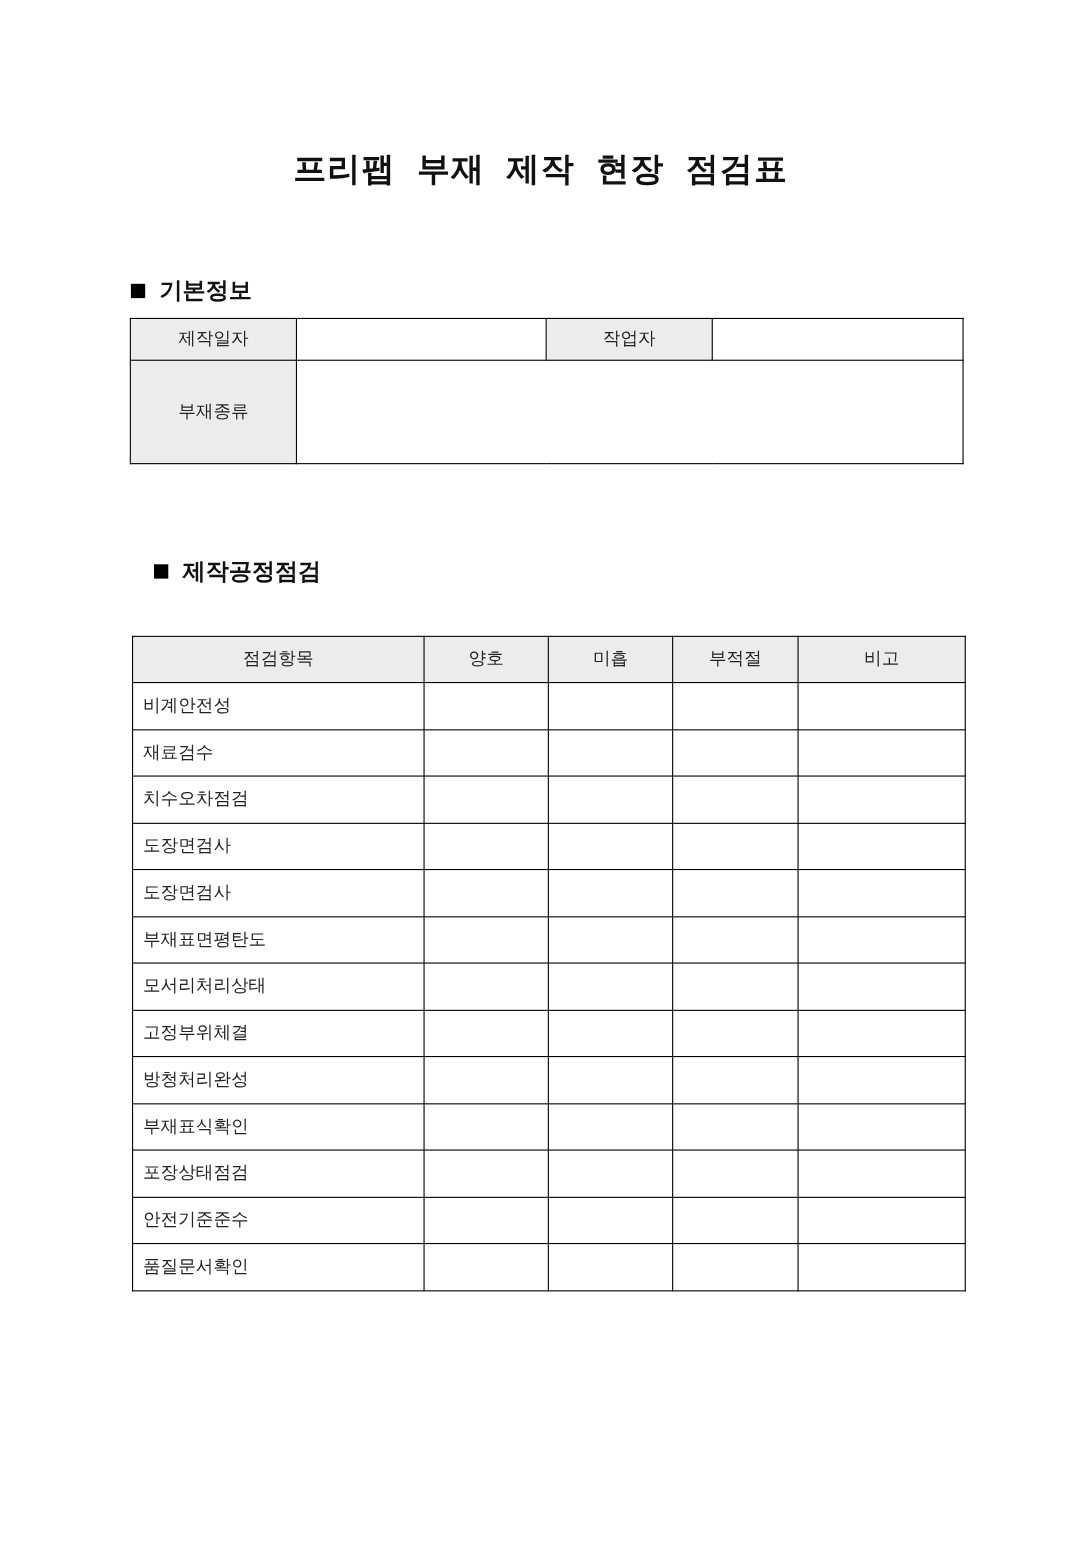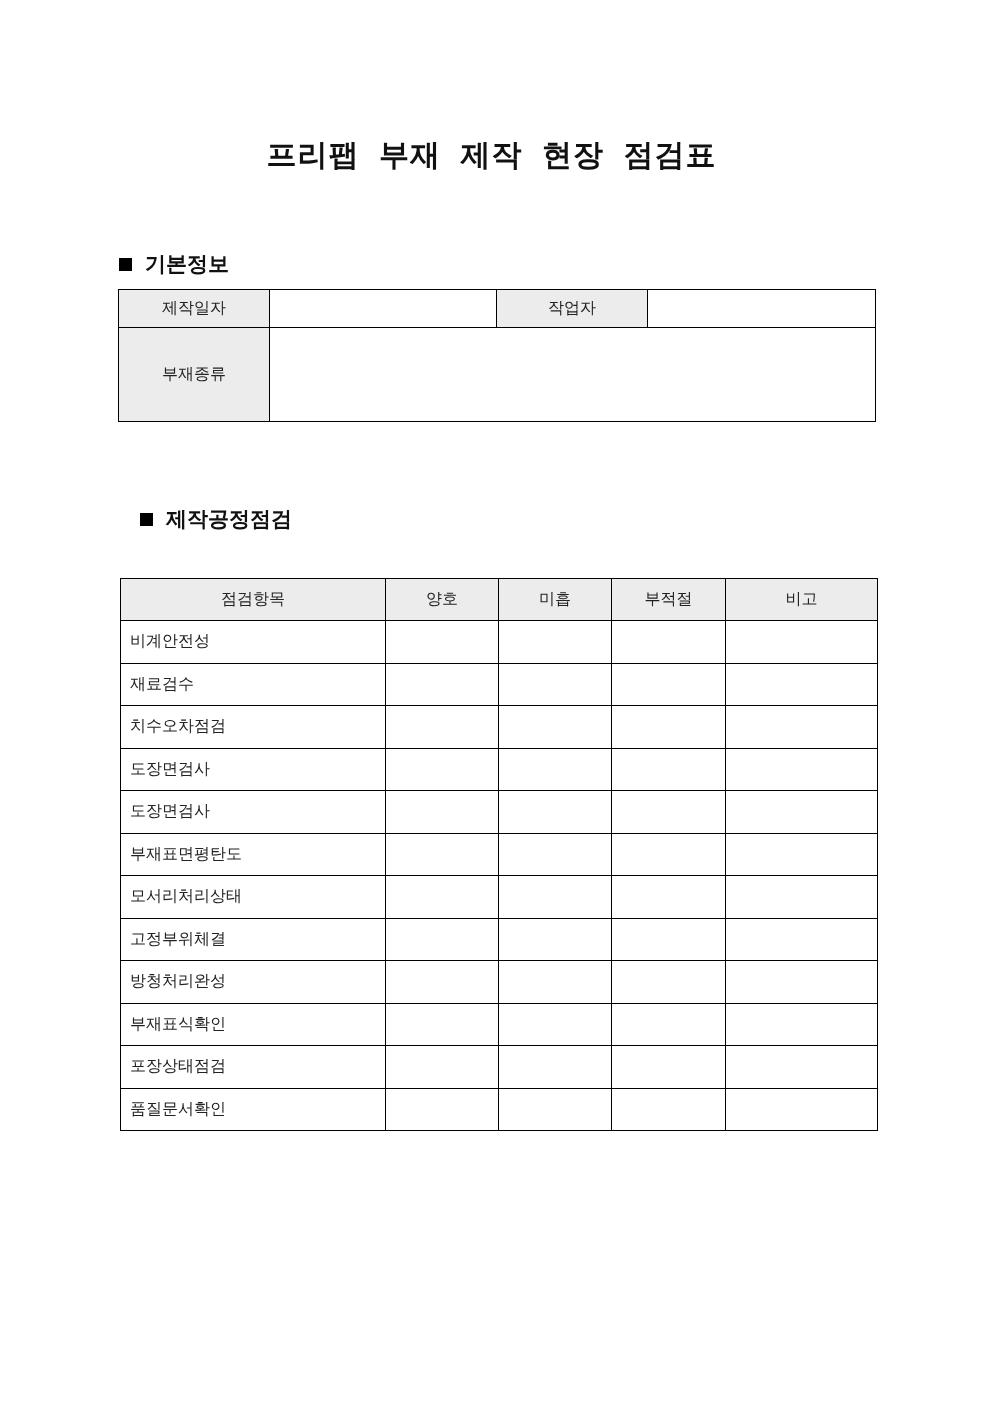--- a/index.html
+++ b/index.html
@@ -214,20 +214,27 @@
       <td></td>
     </tr>
     <tr>
       <td class="item-cell">포장상태점검</td>
       <td></td>
       <td></td>
       <td></td>
       <td></td>
     </tr>
     <tr>
+      <td class="item-cell">안전기준준수</td>
+      <td></td>
+      <td></td>
+      <td></td>
+      <td></td>
+    </tr>
+    <tr>
       <td class="item-cell">품질문서확인</td>
       <td></td>
       <td></td>
       <td></td>
       <td></td>
     </tr>
   </tbody>
 </table>
 
 </body></html>

